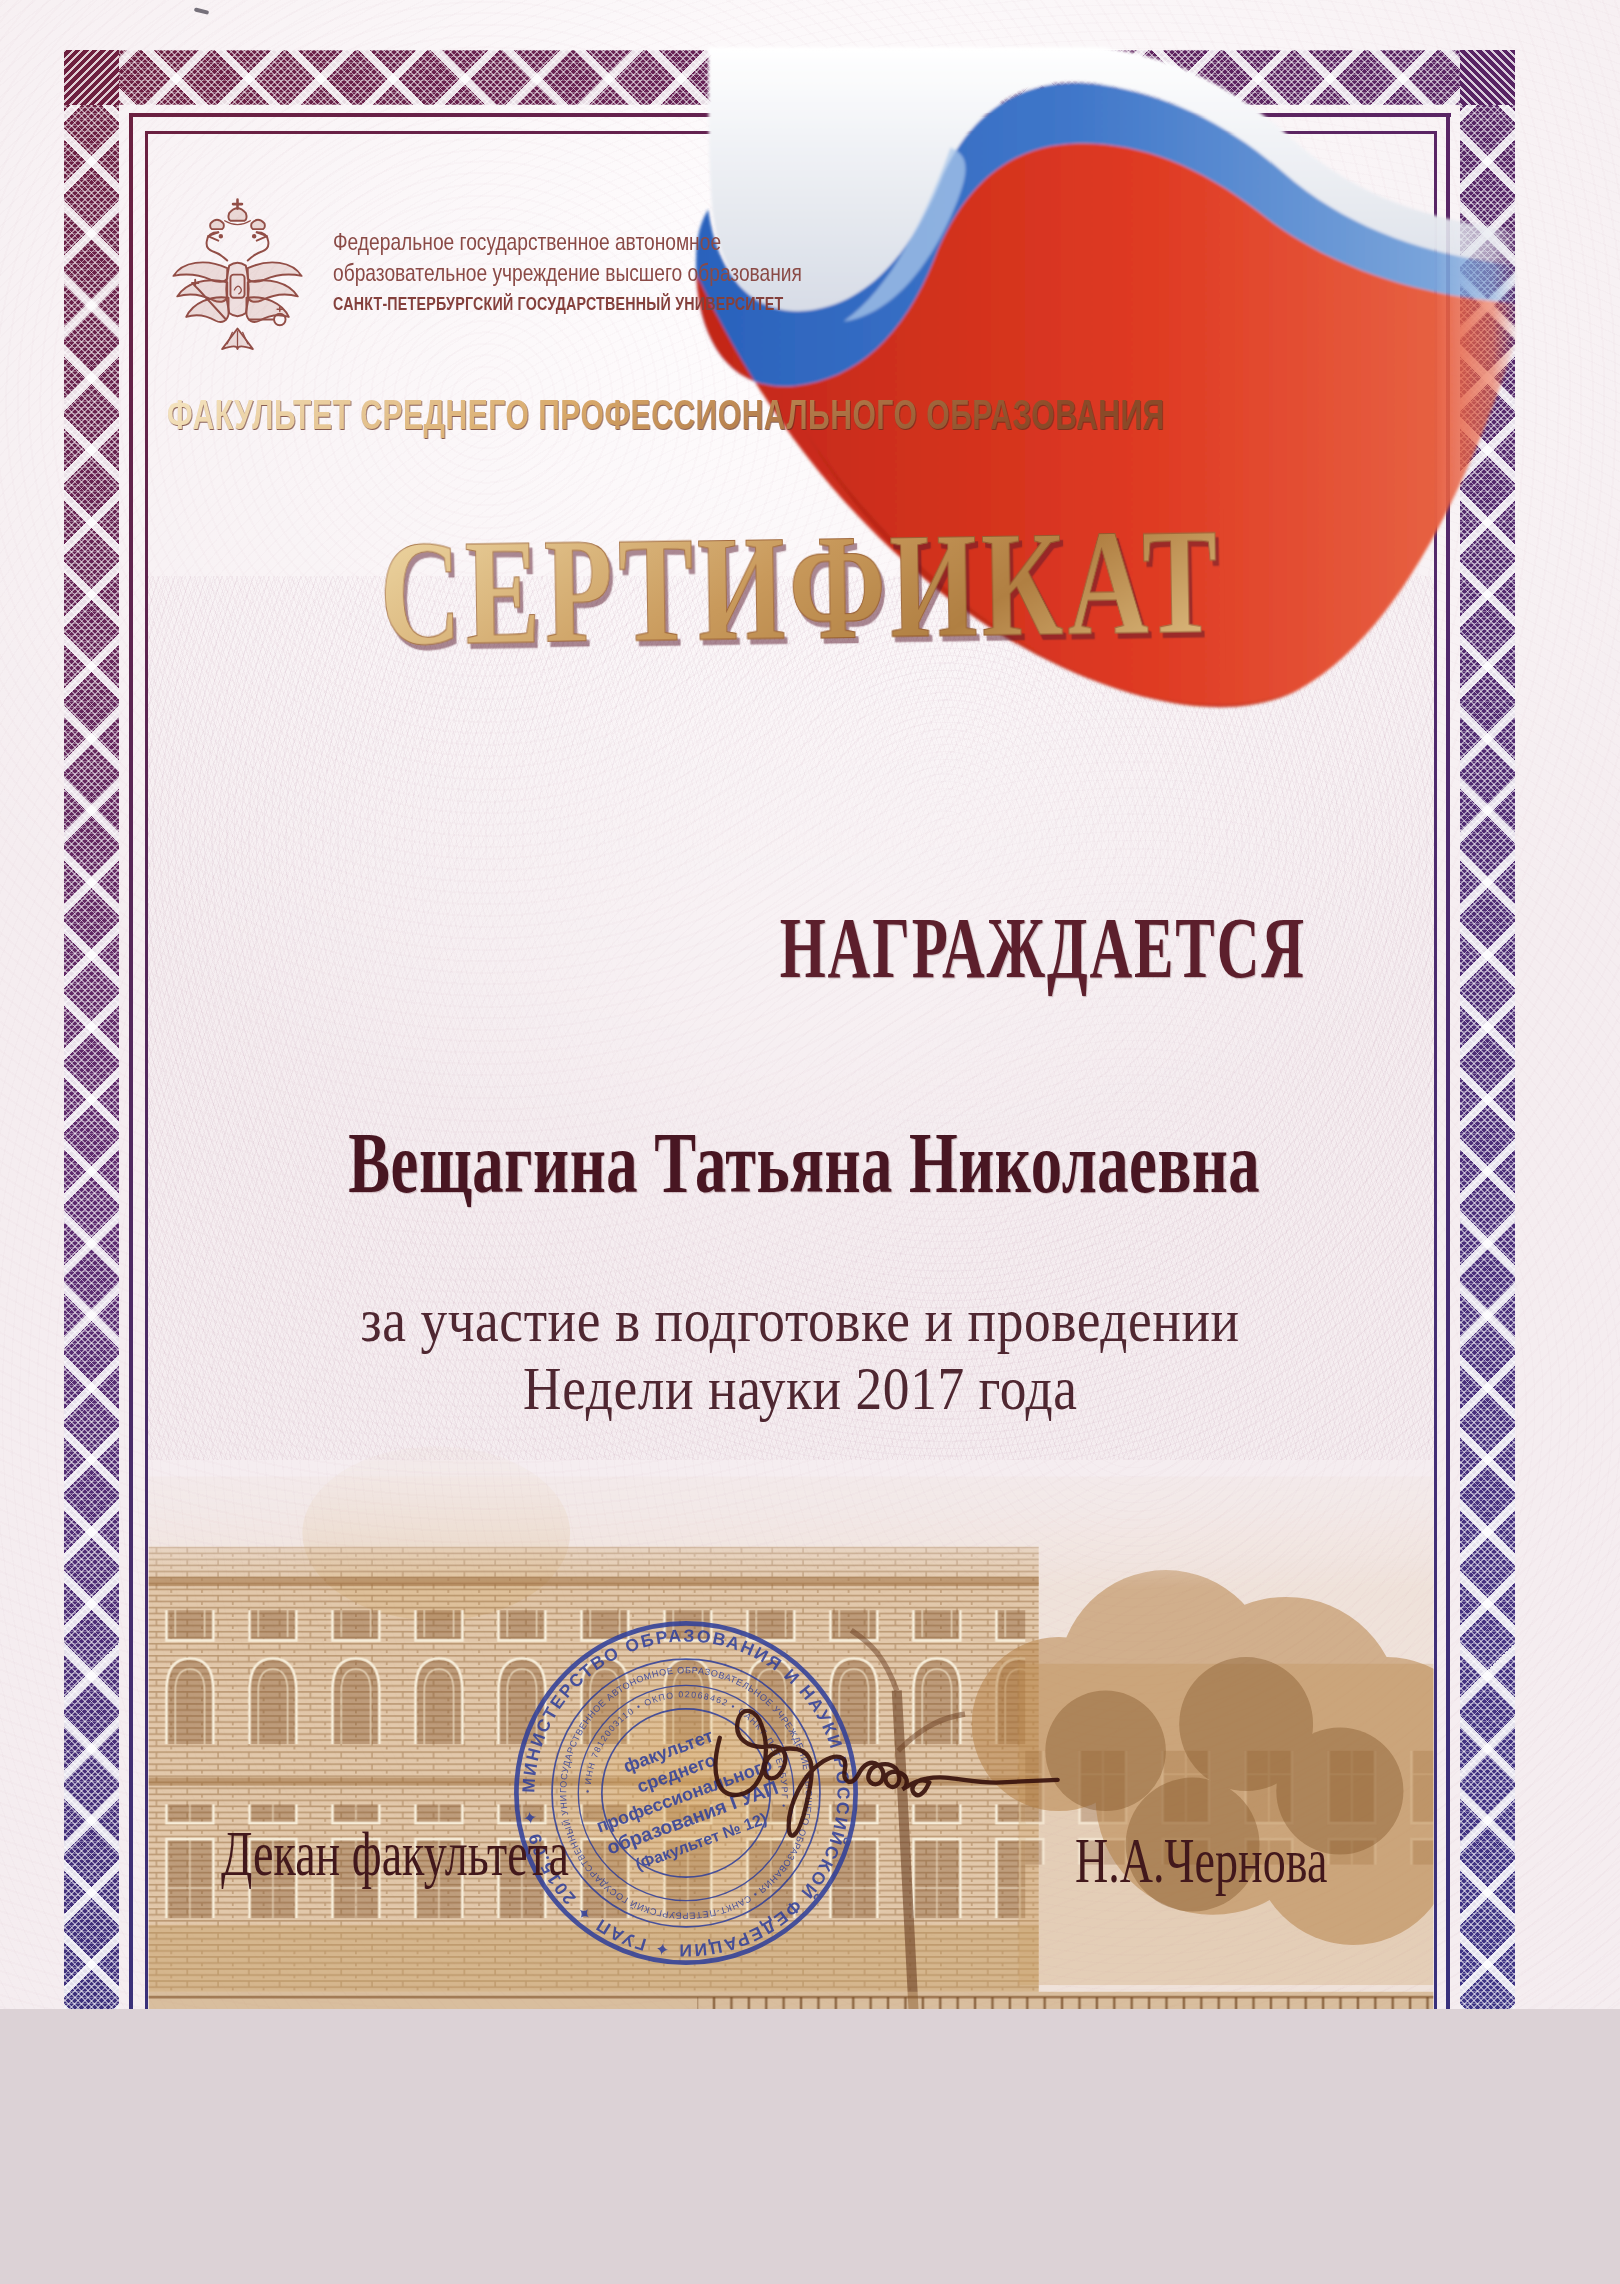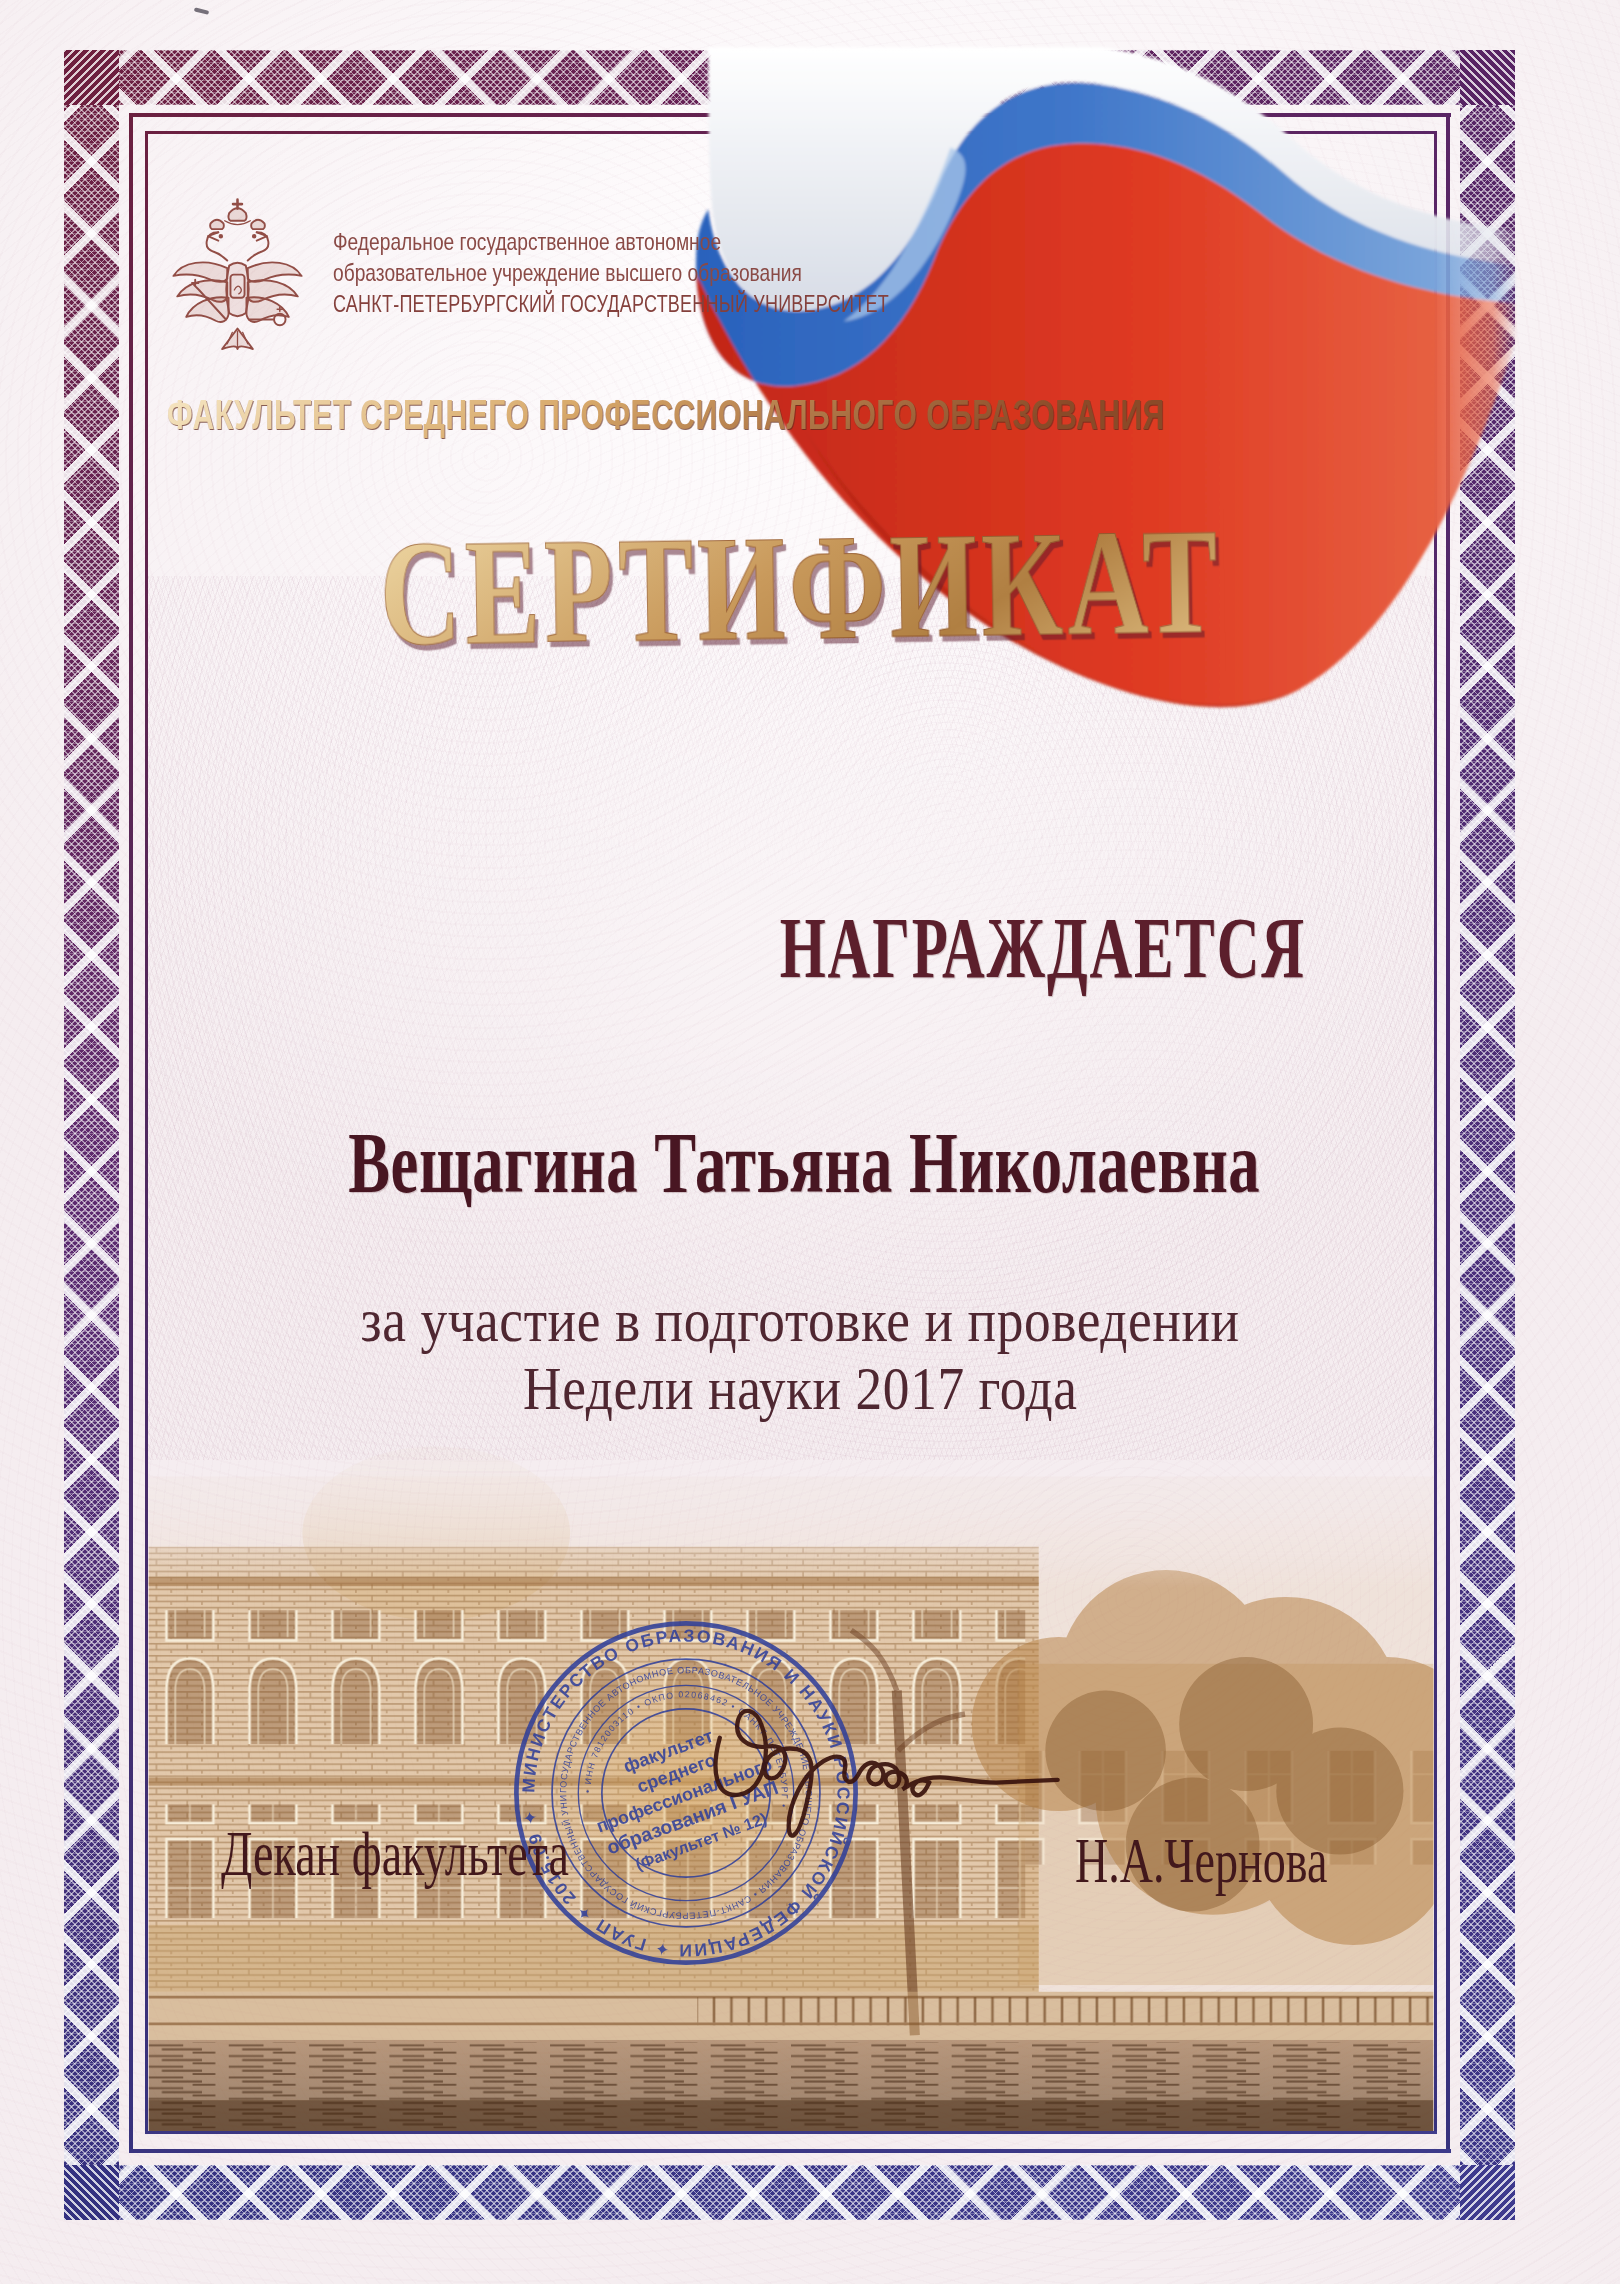--- a/index.html
+++ b/index.html
@@ -1,16 +1,16 @@
 <!DOCTYPE html>
 <html style="font-size:10.7px"><head>
 <meta charset="utf-8">
 <style>
   html,body{margin:0;padding:0;background:#dcd2d6;}
-  .page{position:relative;width:1620px;height:2284px;overflow:hidden;
+  .page{position:relative;width:1620px;height:2009px;overflow:hidden;
     font-family:"Liberation Serif","DejaVu Serif",serif;
     background:
       radial-gradient(120% 80% at 50% 14%, #fffdfe 0%, rgba(255,255,255,0) 55%),
       radial-gradient(140% 120% at 50% 50%, rgba(255,255,255,0) 62%, rgba(206,170,186,.33) 100%),
       #f5edf0;}
   .page::before{content:"";position:absolute;inset:0;
     background:
       repeating-radial-gradient(circle at 30% 20%, rgba(190,140,160,.035) 0 2px, transparent 2px 11.4px),
       repeating-radial-gradient(circle at 70% 70%, rgba(170,130,150,.03) 0 1.3px, transparent 1.3px 8.7px);
     pointer-events:none;}
@@ -48,21 +48,21 @@
     background:
       repeating-linear-gradient(72deg, rgba(146,84,122,.055) 0 1px, transparent 1px 4.4px),
       repeating-linear-gradient(108deg, rgba(146,84,122,.05) 0 1px, transparent 1px 5px),
       repeating-radial-gradient(circle at 62% 30%, rgba(146,84,122,.045) 0 1.3px, transparent 1.3px 7.4px);
     -webkit-mask-image:radial-gradient(85% 70% at 50% 45%, rgba(0,0,0,0) 12%, #000 55%);
     mask-image:radial-gradient(85% 70% at 50% 45%, rgba(0,0,0,0) 12%, #000 55%);}
   
   .hdr{position:absolute;left:333px;top:226px;color:#8a4a46;font-family:"Liberation Sans","DejaVu Sans",sans-serif;white-space:nowrap;}
   .hdr div{line-height:31px;}
   .hdr .r{font-size:24px;}
-  .hdr .b{font-size:24px;font-weight:400;letter-spacing:0.3px;color:#84403c;}
+  .hdr .b{font-size:19px;font-weight:700;letter-spacing:0.3px;color:#84403c;}
   .hdr span{display:inline-block;transform-origin:left center;}
   .hdr .r span{transform:scaleX(.8);}
   .hdr .b span{transform:scaleX(.75);}
   .faculty{position:absolute;left:167px;top:390px;font-family:"Liberation Sans","DejaVu Sans",sans-serif;
     font-size:43px;font-weight:700;white-space:nowrap;}
   .faculty span{display:inline-block;transform:scaleX(.7);transform-origin:left center;
     background:linear-gradient(160deg,#f6e7c4 0%,#d8a96a 40%,#8a4a28 85%);
     -webkit-background-clip:text;background-clip:text;color:transparent;
     filter:drop-shadow(1px 1.3px 0 rgba(96,42,28,.75));letter-spacing:0.7px;}
   .cline{position:absolute;left:171px;width:1259px;text-align:center;white-space:nowrap;}

